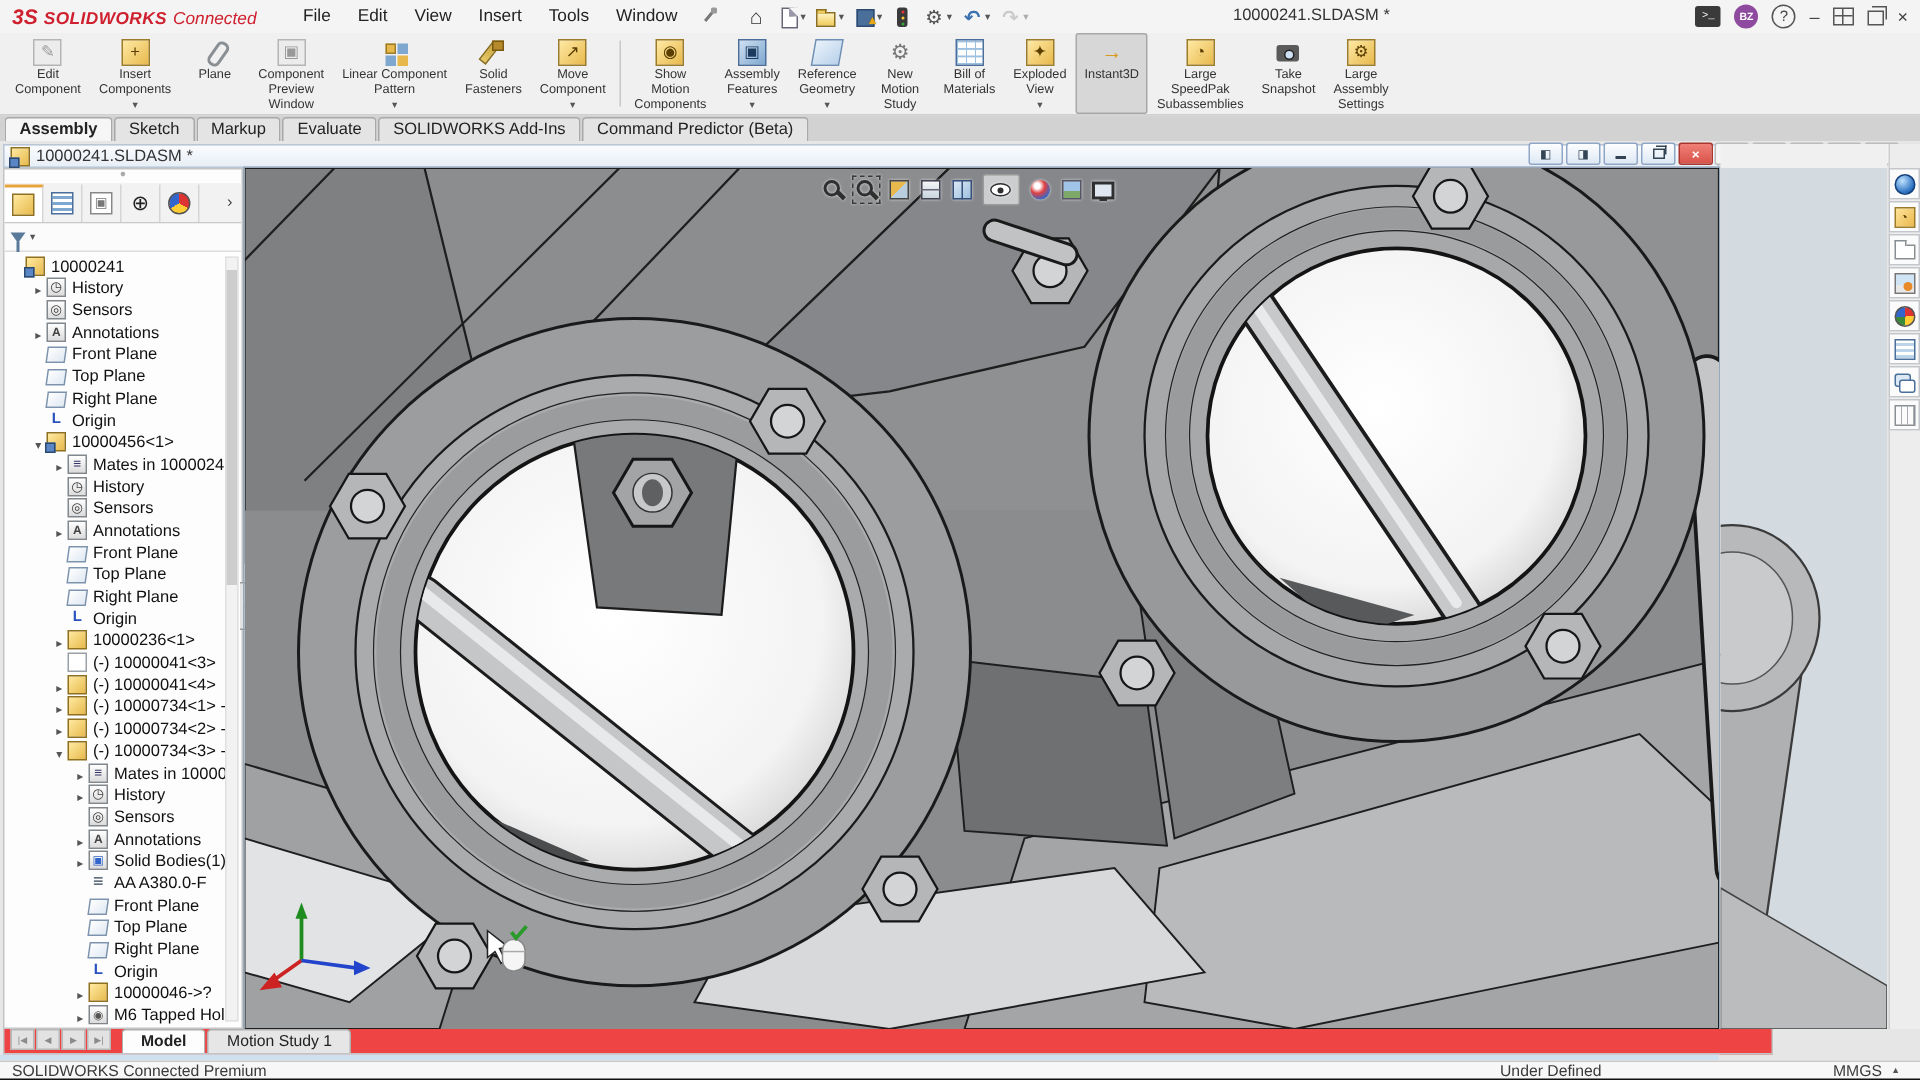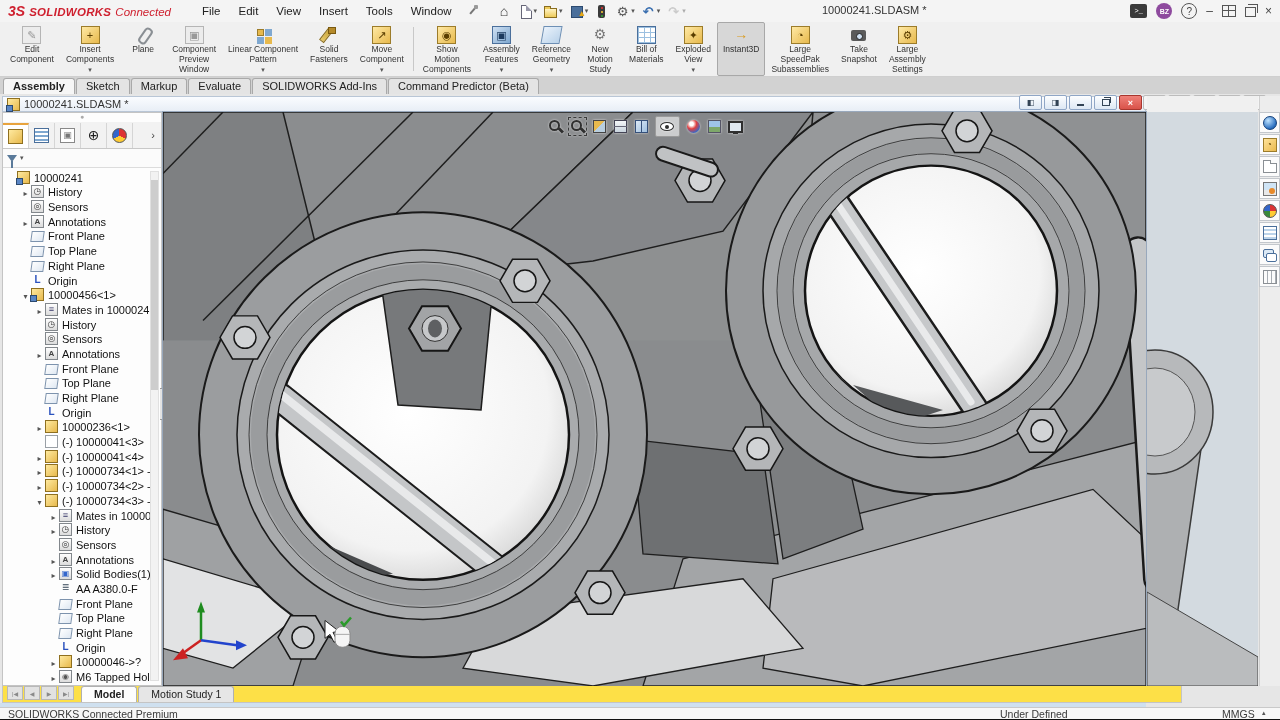--- a/index.html
+++ b/index.html
@@ -177,21 +177,21 @@
   .tp-ic.file-explorer-icon{background:#fff;border:1px solid #8a8f94;margin-top:3px;height:10px}
   .tp-ic.file-explorer-icon::before{content:"";position:absolute;top:-4px;left:-1px;width:6px;height:3px;background:#fff;border:1px solid #8a8f94;border-bottom:none}
   .tp-ic.view-palette-icon{background:linear-gradient(#cfe4f5 60%,#e8e8e8 60%);border:1px solid #777}
   .tp-ic.view-palette-icon::after{content:"";position:absolute;right:1px;bottom:1px;width:6px;height:6px;border-radius:50%;background:#e88a2a}
   .tp-ic.appearances-icon{border-radius:50%;border:1px solid #555;background:conic-gradient(#d33 0 90deg,#fc3 0 180deg,#3a8a3a 0 270deg,#36c 0 360deg)}
   .tp-ic.custom-properties-icon{background:repeating-linear-gradient(#fff 0 2px,#bcd4ea 2px 4px);border:1px solid #4a6f9b}
   .tp-ic.forum-icon::before{content:"";position:absolute;left:0;top:1px;width:9px;height:7px;border:1px solid #4a6f9b;border-radius:2px;background:#dce9f5}
   .tp-ic.forum-icon::after{content:"";position:absolute;right:0;bottom:0;width:9px;height:7px;border:1px solid #4a6f9b;border-radius:2px;background:#fff}
   .tp-ic.wireframe-box-icon{border:1px solid #8a8f94;background:repeating-linear-gradient(90deg,transparent 0 3px,#a8adb3 3px 4px)}
   
-  #doc-tabs{position:absolute;left:2px;top:592px;width:1180px;height:17px;background:#fde047;
+  #doc-tabs{position:absolute;left:2px;top:592px;width:1180px;height:17px;background:#ef4444;
     border:1px solid #c4c4c4;border-top:none;box-sizing:border-box;display:flex;align-items:flex-end;font-size:10.5px}
   .nav-btn{width:14px;height:12px;background:#e2e2e2;border:1px solid #b8b8b8;color:#8a8a8a;font-size:6px;
     display:inline-flex;align-items:center;justify-content:center;margin:0 1px 1px 0}
   #doc-tabs .nav-wrap{display:flex;margin:0 6px 1px 4px}
   .dtab{padding:1px 12px 2px;border:1px solid #b0b0b0;border-bottom:none;background:#e6e6e6;color:#222;
     border-radius:3px 3px 0 0;margin-right:1px}
   .dtab.active{background:#fdfdfd;font-weight:bold}
   #hscroll-strip{position:absolute;left:0;top:609px;width:1146px;height:4px;background:#cfe0ef}
   #statusbar{position:absolute;left:0;top:707px;width:1280px;height:12px;background:#f7f7f7;
     border-top:1px solid #c9c9c9;font-size:10.5px;color:#3a3a3a}

